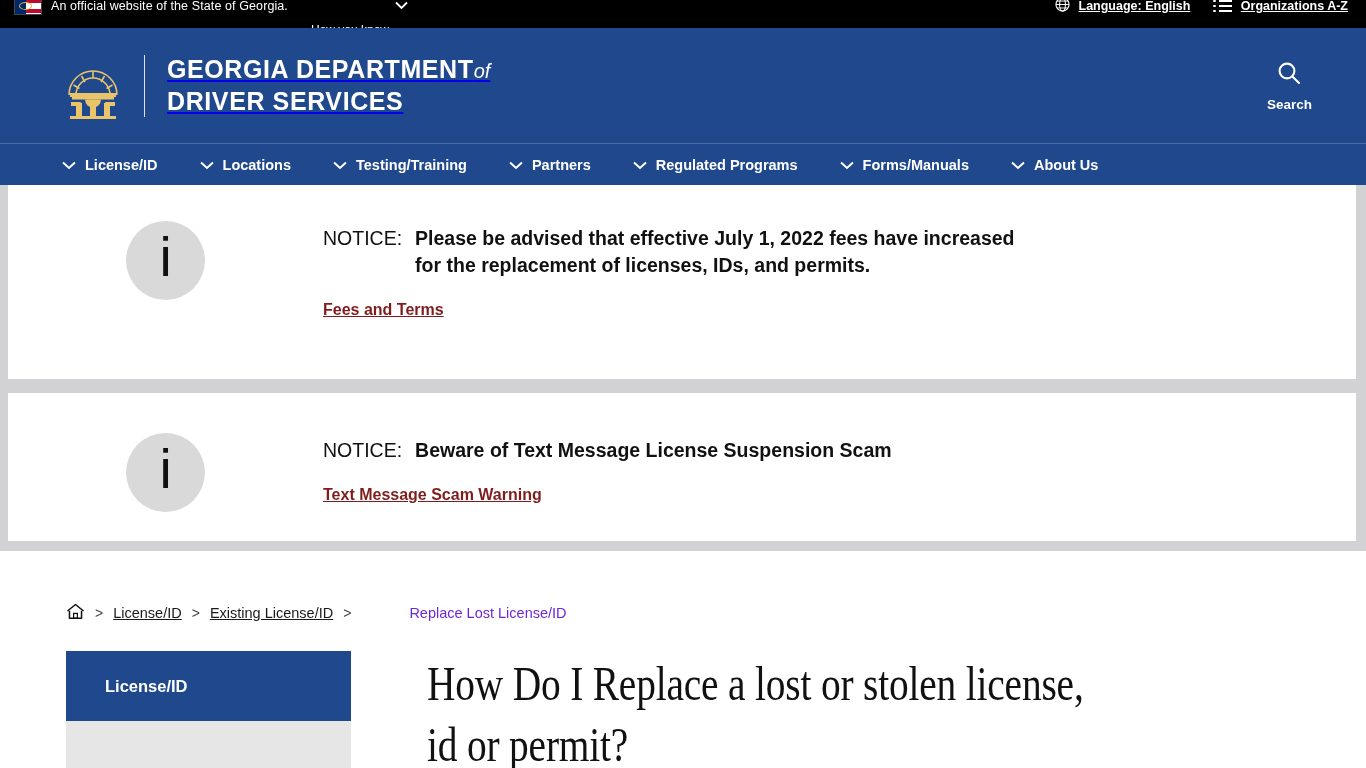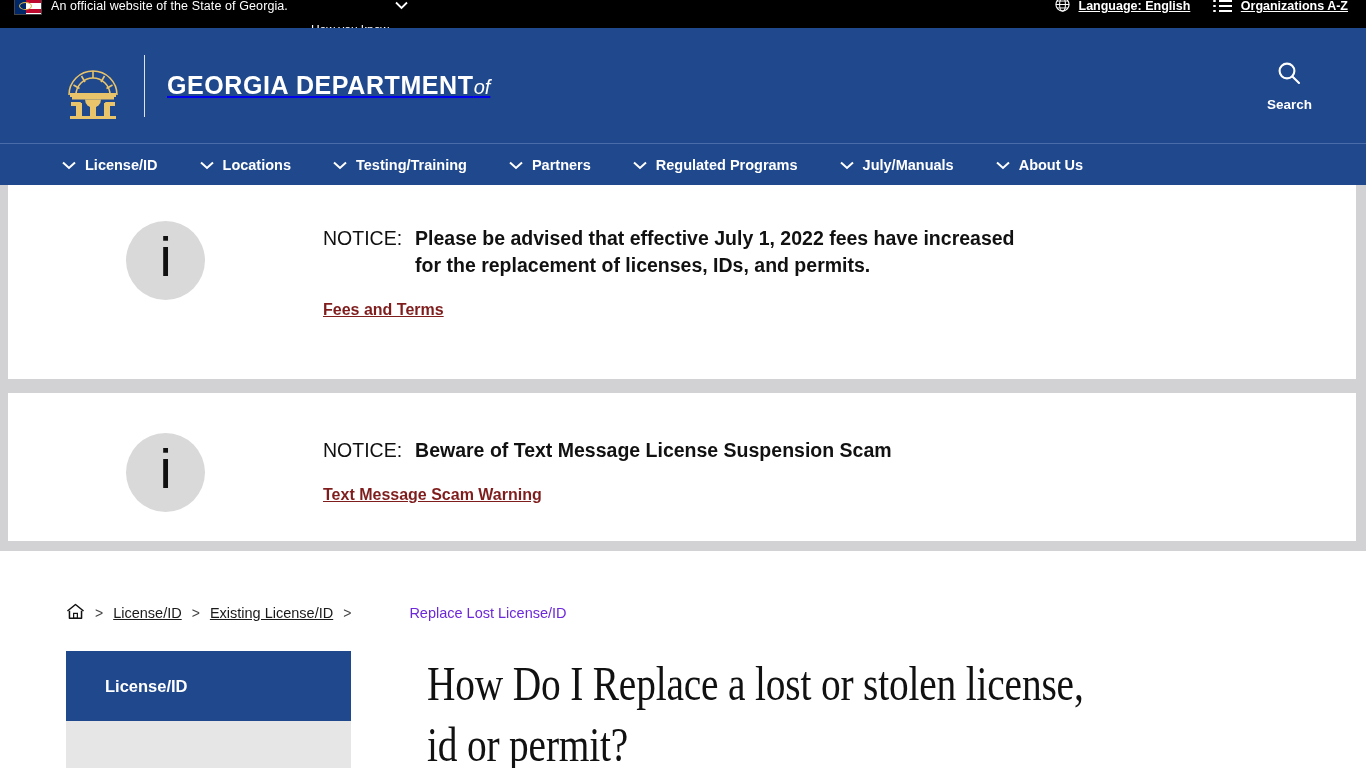--- a/index.html
+++ b/index.html
@@ -315,20 +315,21 @@
           <rect x="40" y="52" width="6" height="13"></rect>
           <path d="M7 51 h10 l-2 4 h-8 z"></path>
           <path d="M41 51 h10 l-0 4 h-8 z"></path>
           <rect x="6" y="65" width="46" height="3"></rect>
         </g>
       </svg>
     </span>
     <span class="brand-divider"></span>
     <span class="brand-name">
       <span>GEORGIA DEPARTMENT</span><span class="of">of</span><br>
+      <span>DRIVER SERVICES</span>
     </span>
   </a>
   <div class="header-search">
     <span>
       <svg width="26" height="26" viewBox="0 0 26 26">
         <circle cx="11" cy="11" r="7.4" stroke="#ffffff" stroke-width="2.1" fill="none"></circle>
         <line x1="16.4" y1="16.4" x2="23" y2="23" stroke="#ffffff" stroke-width="2.1" stroke-linecap="round"></line>
       </svg>
     </span>
     <span class="label">Search</span>
@@ -375,21 +376,21 @@
         </svg>
     </span>
     <span>Regulated Programs</span>
   </span>
   <span class="nav-item">
     <span>
       <svg width="14" height="9" viewBox="0 0 14 9">
           <path d="M1 1.5 L7 7 L13 1.5" stroke="#ffffff" stroke-width="2" fill="none"></path>
         </svg>
     </span>
-    <span>July/Manuals</span>
+    <span>Forms/Manuals</span>
   </span>
   <span class="nav-item">
     <span>
       <svg width="14" height="9" viewBox="0 0 14 9">
           <path d="M1 1.5 L7 7 L13 1.5" stroke="#ffffff" stroke-width="2" fill="none"></path>
         </svg>
     </span>
     <span>About Us</span>
   </span>
 </nav>

